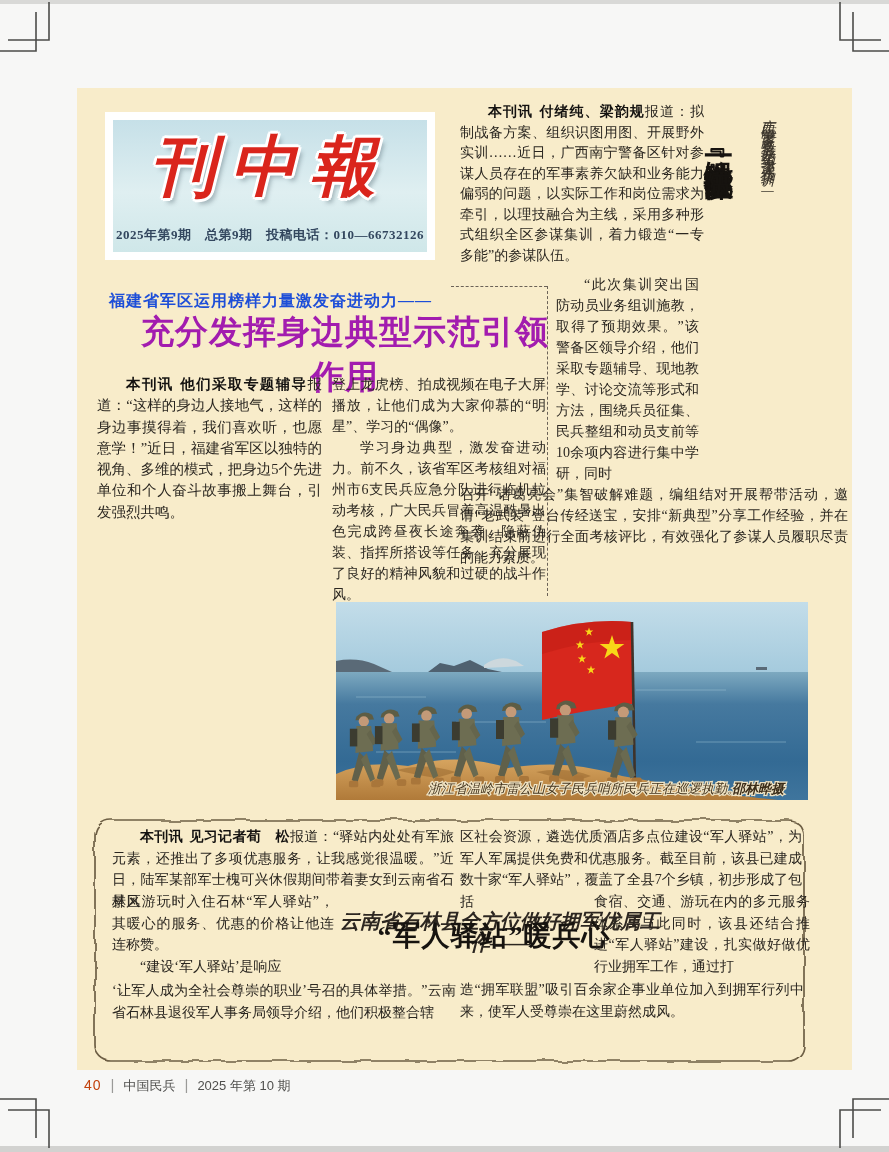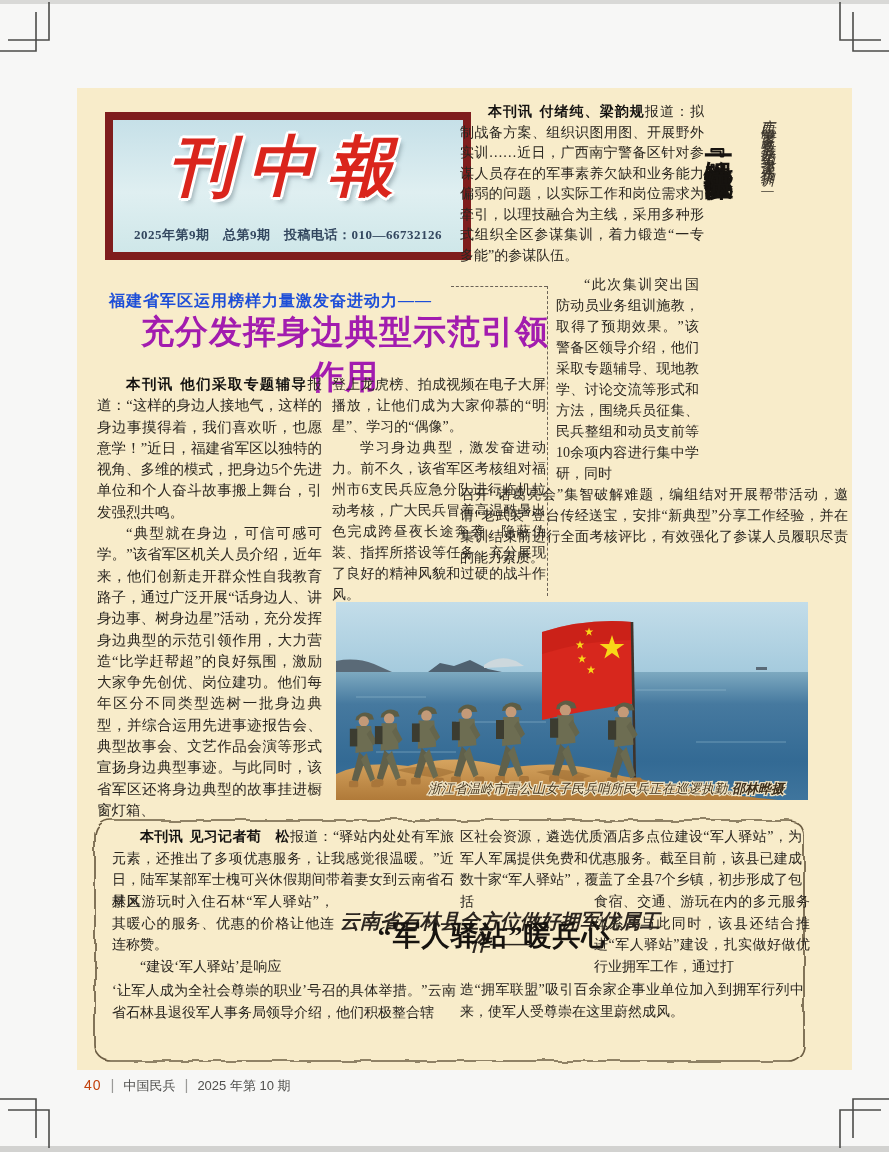--- a/index.html
+++ b/index.html
@@ -5,21 +5,21 @@
   html,body{margin:0;padding:0;background:#efefee;}
   .stage{position:relative;width:889px;height:1152px;margin:0 auto;background:#f7f7f6;overflow:hidden;
          font-family:"Liberation Serif","DejaVu Serif",serif;color:#2a2620;}
   .strip{position:absolute;left:0;width:889px;background:#d9d9d7;}
   .strip.top{top:0;height:4px;}
   .strip.bottom{bottom:0;height:6px;background:#d2d2d0;}
   .crop{position:absolute;}
   
   .sheet{position:absolute;left:77px;top:88px;width:775px;height:982px;background:#f8ecca;}
   
-  .masthead{position:absolute;left:28px;top:24px;width:366px;height:148px;background:#7f1d1d;padding:8px;box-sizing:border-box;}
+  .masthead{position:absolute;left:28px;top:24px;width:330px;height:148px;background:#ffffff;padding:8px;box-sizing:border-box;}
   .masthead-inner{width:100%;height:100%;background:linear-gradient(180deg,#c6e0e8 0%,#dfeff1 55%,#cfe7e9 100%);
                   position:relative;text-align:center;}
   .masthead-title{margin:0;padding-top:14px;font-size:66px;line-height:1;font-weight:900;letter-spacing:14px;
                   color:#da251c;font-style:italic;
                   text-shadow:2px 2px 0 #fff,-2px -2px 0 #fff,2px -2px 0 #fff,-2px 2px 0 #fff,0 3px 0 #fff,3px 0 0 #fff,0 -3px 0 #fff,-3px 0 0 #fff,4px 5px 4px rgba(90,110,120,.45);}
   .masthead-issue{position:absolute;left:0;right:0;bottom:8px;margin:0;font-size:13px;font-weight:700;color:#33475f;letter-spacing:.5px;}
   
   .body{position:absolute;margin:0;font-size:14px;line-height:21px;text-align:justify;color:#2b2721;}
   .ind{text-indent:2em;}
   .by{padding-left:.45em;}
@@ -98,21 +98,20 @@
     <div class="vtext r-vhead">锻造『一专多能』参谋队伍</div>
     <div class="dash-v"></div>
     <div class="dash-h"></div>
     <p class="body ind r-p2">“此次集训突出国防动员业务组训施教，取得了预期效果。”该警备区领导介绍，他们采取专题辅导、现地教学、讨论交流等形式和方法，围绕兵员征集、民兵整组和动员支前等10余项内容进行集中学研，同时</p>
     <p class="body r-p2c">召开“诸葛亮会”集智破解难题，编组结对开展帮带活动，邀请“老武装”登台传经送宝，安排“新典型”分享工作经验，并在集训结束前进行全面考核评比，有效强化了参谋人员履职尽责的能力素质。</p>
 
     <p class="m-kicker">福建省军区运用榜样力量激发奋进动力——</p>
     <h2 class="m-head">充分发挥身边典型示范引领作用</h2>
     <div class="body m-col1">
       <p class="ind"><b>本刊讯</b><b class="by">他们采取专题辅导</b><span>报道：“这样的身边人接地气，这样的身边事摸得着，我们喜欢听，也愿意学！”近日，福建省军区以独特的视角、多维的模式，把身边5个先进单位和个人奋斗故事搬上舞台，引发强烈共鸣。</span></p>
-      <p class="ind">“典型就在身边，可信可感可学。”该省军区机关人员介绍，近年来，他们创新走开群众性自我教育路子，通过广泛开展“话身边人、讲身边事、树身边星”活动，充分发挥身边典型的示范引领作用，大力营造“比学赶帮超”的良好氛围，激励大家争先创优、岗位建功。他们每年区分不同类型选树一批身边典型，并综合运用先进事迹报告会、典型故事会、文艺作品会演等形式宣扬身边典型事迹。与此同时，该省军区还将身边典型的故事挂进橱窗灯箱、</p>
     </div>
     <div class="body m-col2">
       <p>登上龙虎榜、拍成视频在电子大屏播放，让他们成为大家仰慕的“明星”、学习的“偶像”。</p>
       <p class="ind">学习身边典型，激发奋进动力。前不久，该省军区考核组对福州市6支民兵应急分队进行临机拉动考核，广大民兵冒着高温酷暑出色完成跨昼夜长途奔袭、隐蔽伪装、指挥所搭设等任务，充分展现了良好的精神风貌和过硬的战斗作风。</p>
     </div>
 
     <div class="photo">
       <svg viewBox="0 0 472 198" preserveAspectRatio="none">
         <defs>
           <linearGradient id="sky" x1="0" y1="0" x2="0" y2="1">

